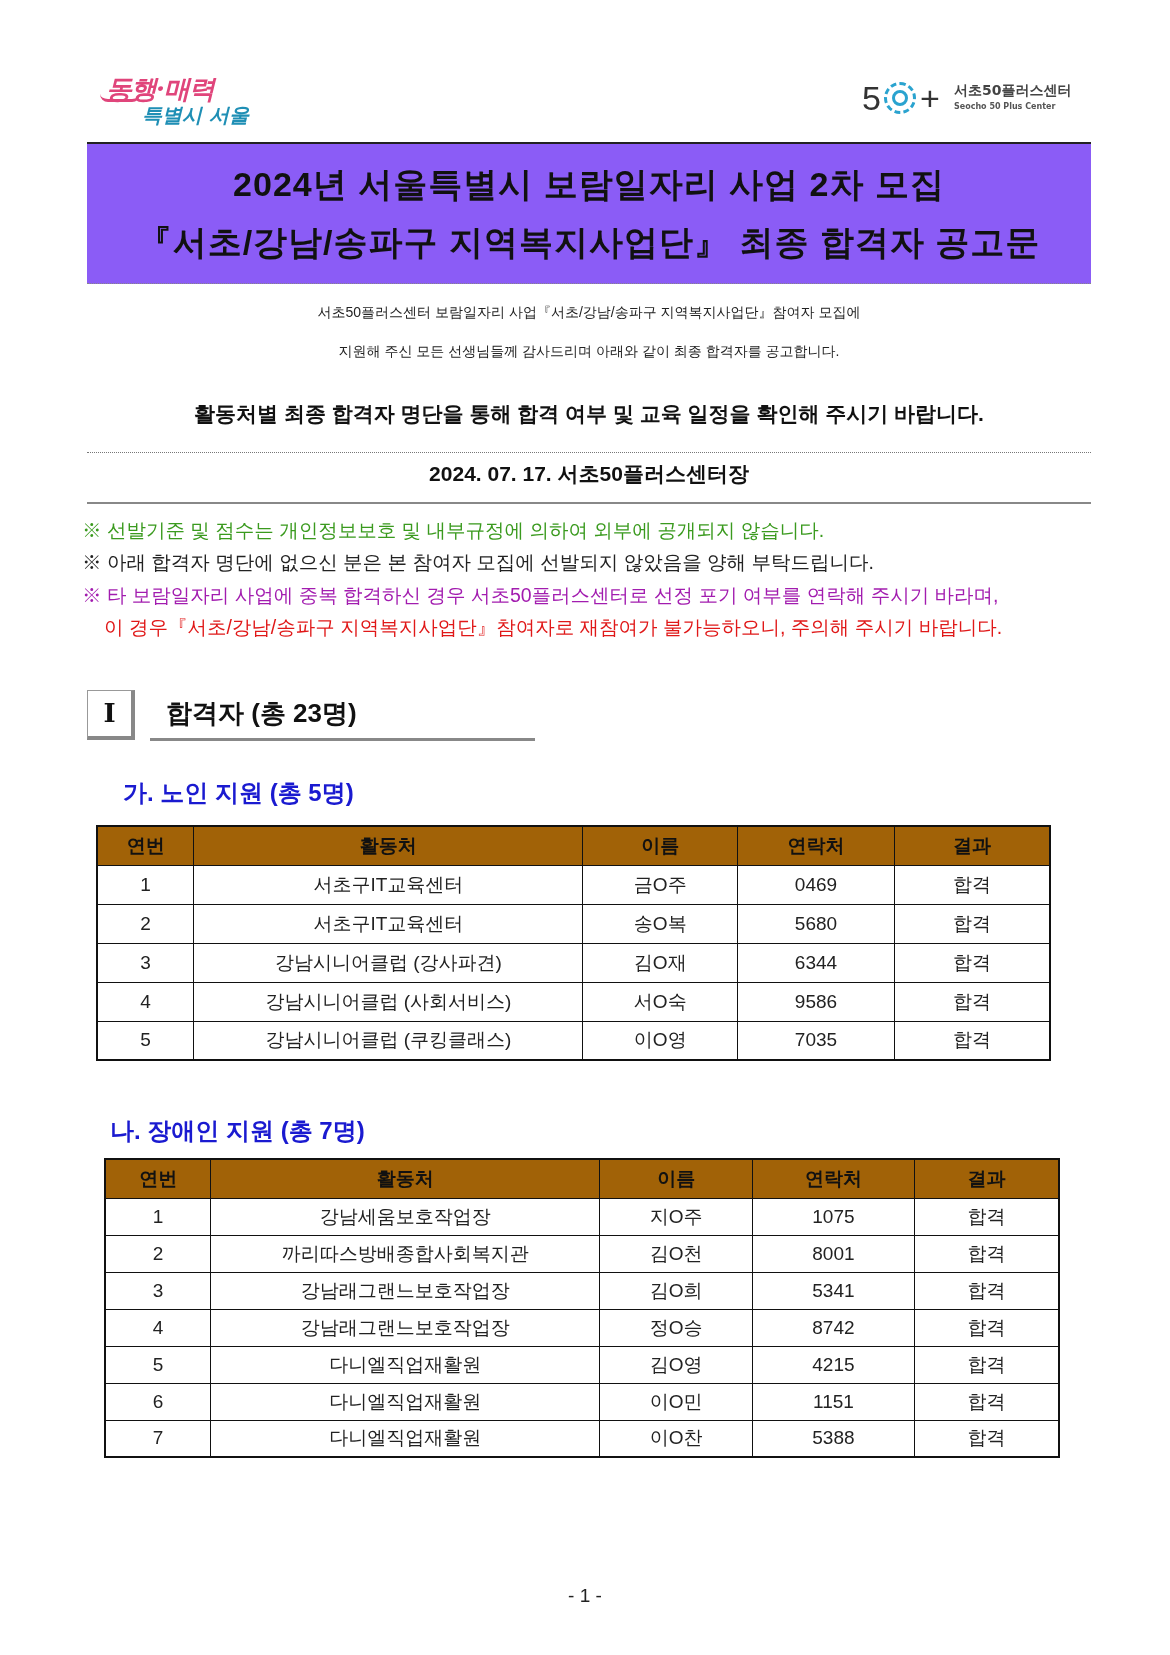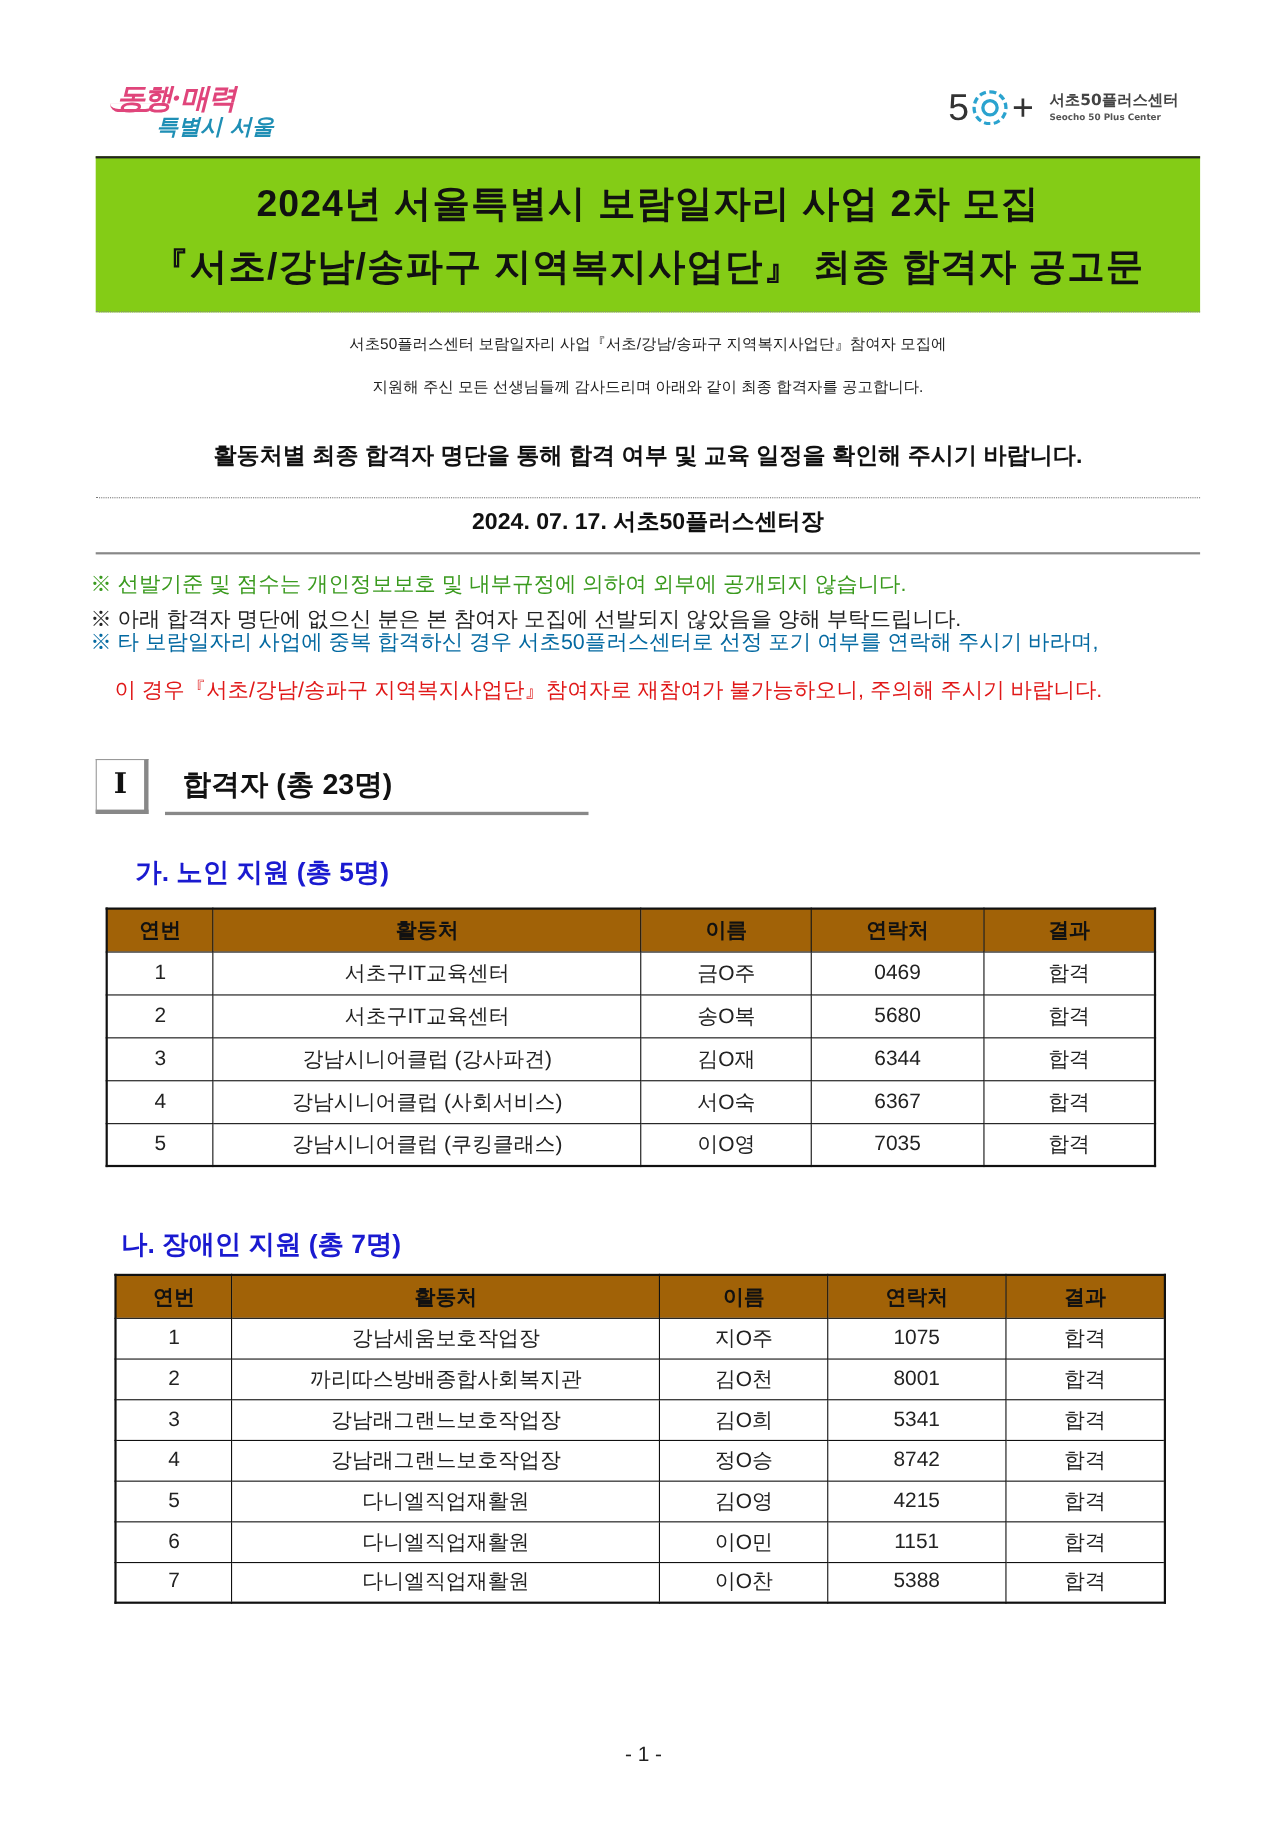--- a/index.html
+++ b/index.html
@@ -16,39 +16,39 @@
 
   .logo-right { left: 862px; top: 76px; width: 210px; height: 44px; }
   .logo-right .five { position: absolute; left: 0; top: 0; font-size: 34px; color: #333; font-family: "Liberation Sans", sans-serif; line-height: 44px; }
   .logo-right .ring { position: absolute; left: 22px; top: 6px; width: 32px; height: 32px; border-radius: 50%; border: 3px dashed #2aa3cf; }
   .logo-right .ring-inner { position: absolute; left: 30px; top: 14px; width: 16px; height: 16px; border-radius: 50%; border: 3px solid #2aa3cf; }
   .logo-right .plus { position: absolute; left: 58px; top: 0; font-size: 34px; color: #333; line-height: 44px; font-family: "Liberation Sans", sans-serif; }
   .logo-right .kr { position: absolute; left: 92px; top: 6px; font-size: 14px; font-weight: bold; color: #444; white-space: nowrap; }
   .logo-right .en { position: absolute; left: 92px; top: 26px; font-size: 8px; font-weight: bold; color: #555; white-space: nowrap; }
 
   
-  .title-band { left: 87px; top: 142px; width: 1004px; height: 142px; background: #84cc16; border-top: 2px solid #222; border-bottom: 1px dotted #888; }
+  .title-band { left: 87px; top: 142px; width: 1004px; height: 142px; background: #8b5cf6; border-top: 2px solid #222; border-bottom: 1px dotted #888; }
   .title-line { position: absolute; left: 0; width: 100%; text-align: center; font-size: 34px; font-weight: bold; letter-spacing: 1px; font-family: "Liberation Sans", sans-serif; }
   .title-line.t1 { top: 18px; }
   .title-line.t2 { top: 76px; }
 
   
   .intro { left: 87px; width: 1004px; text-align: center; font-size: 14px; color: #222; font-family: "Liberation Sans", sans-serif; }
   .intro.i1 { top: 304px; }
   .intro.i2 { top: 343px; }
   .intro.bold { top: 400px; font-weight: bold; font-size: 21px; color: #111; }
 
   .dotline { left: 87px; width: 1004px; height: 0; border-top: 1px dotted #777; }
   .dateline { left: 87px; top: 460px; width: 1004px; text-align: center; font-size: 21px; font-weight: bold; font-family: "Liberation Sans", sans-serif; }
   .solidline { left: 87px; top: 502px; width: 1004px; height: 2px; background: #888; }
 
   .note { left: 82px; font-size: 19.5px; white-space: nowrap; font-family: "Liberation Sans", sans-serif; text-align: center; }
   .note.green { color: #3a9a1e; top: 517px; }
   .note.black { color: #222; top: 549px; }
-  .note.red { color: #0369a1; top: 570px; }
+  .note.red { color: #a21caf; top: 582px; }
   .note.red2 { color: #e01818; top: 614px; left: 104px; }
 
   
   .sec-box { left: 87px; top: 690px; width: 48px; height: 50px; border: 1px solid #999; border-right: 4px solid #888; border-bottom: 4px solid #888; background: #fff; text-align: center; line-height: 44px; font-size: 26px; font-weight: bold; font-family: "DejaVu Serif", serif; }
   .sec-title { left: 166px; top: 696px; font-size: 26px; font-weight: bold; font-family: Liberation Sans, sans-serif; }
   .sec-underline { left: 150px; top: 738px; width: 385px; height: 3px; background: #888; }
 
   .sub-title { font-size: 24px; font-weight: bold; color: #1a1ad0; font-family: "Liberation Sans", sans-serif; white-space: nowrap; }
   .sub1 { left: 123px; top: 777px; }
   .sub2 { left: 110px; top: 1115px; }
@@ -144,21 +144,21 @@
       <td>3</td>
       <td>강남시니어클럽 (강사파견)</td>
       <td>김O재</td>
       <td>6344</td>
       <td>합격</td>
     </tr>
     <tr>
       <td>4</td>
       <td>강남시니어클럽 (사회서비스)</td>
       <td>서O숙</td>
-      <td>6367</td>
+      <td>9586</td>
       <td>합격</td>
     </tr>
     <tr>
       <td>5</td>
       <td>강남시니어클럽 (쿠킹클래스)</td>
       <td>이O영</td>
       <td>7035</td>
       <td>합격</td>
     </tr>
   </tbody>

